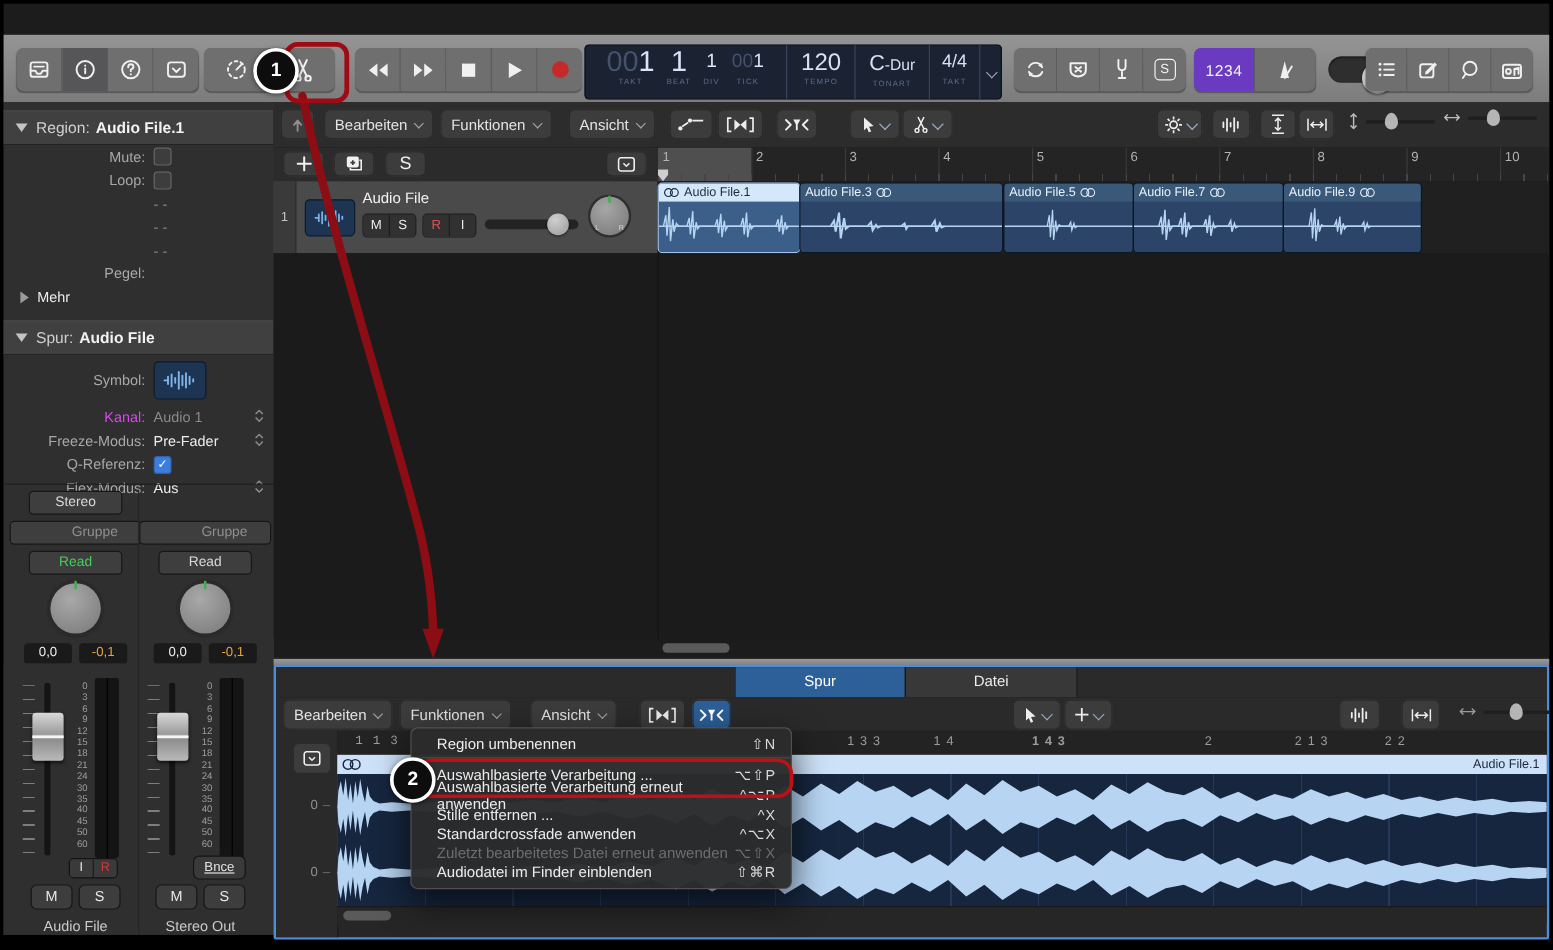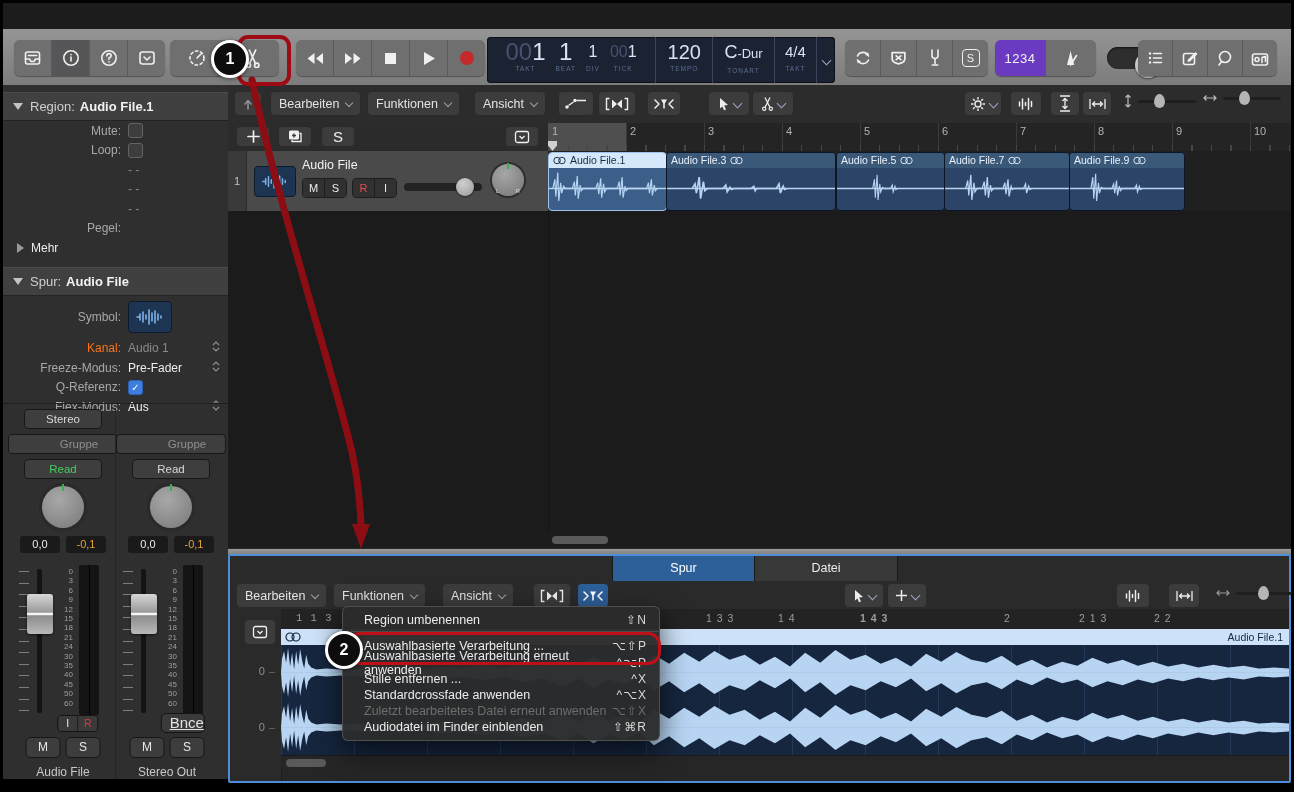--- a/index.html
+++ b/index.html
@@ -80,21 +80,21 @@
      background:linear-gradient(#d8d8d8,#9a9a9a 45%,#efefef 50%,#8d8d8d 55%,#b9b9b9);box-shadow:0 1px 3px rgba(0,0,0,.6);}
   .fcap:after{content:"";position:absolute;left:0;right:0;top:19px;height:2px;background:#f6f6f6;}
   .dbscale{position:absolute;left:44px;top:14px;width:18px;text-align:right;font-size:8px;line-height:9.4px;color:#9d9d9d;white-space:pre-line;}
   .meter{position:absolute;left:68px;top:12px;width:20px;height:150px;background:#141414;border-radius:2px;}
   .meter:after{content:"";position:absolute;left:50%;top:0;bottom:0;width:1px;background:#000;}
   .pair{position:absolute;top:162px;left:50%;transform:translateX(-14%);display:flex;border:1px solid #141414;border-radius:4px;overflow:hidden;}
   .pair>div{width:19px;height:15px;background:#3a3a3a;font-size:10.5px;color:#eaeaea;text-align:center;line-height:15px;border-right:1px solid #191919;}
   .pair>div:last-child{border-right:none;}
   .pair .rec{color:#d03a3a;}
   .bnce{position:absolute;top:160px;left:50%;transform:translateX(-14%);width:42px;height:18px;background:#3a3a3a;border:1px solid #141414;
-        border-radius:5px;color:#e2e2e2;font-size:15px;text-align:right;line-height:18px;text-decoration:underline;}
+        border-radius:5px;color:#e2e2e2;font-size:11px;text-align:center;line-height:18px;text-decoration:underline;}
   .msrow{position:absolute;top:184px;left:50%;transform:translateX(-50%);display:flex;gap:5px;}
   .msbtn{width:33px;height:19px;background:#3d3d3d;border:1px solid #161616;border-radius:5px;color:#e8e8e8;font-size:12px;text-align:center;line-height:19px;}
   .fname{position:absolute;top:212px;width:100%;text-align:center;font-size:12px;color:#c9c9c9;}
   
   #rightcol{position:absolute;left:225px;top:82px;right:0;height:694px;background:#1c1c1c;}
   #amenubar{position:absolute;left:0;top:0;right:0;height:38px;background:#2c2c2c;border-bottom:1px solid #161616;}
   .mbtn{position:absolute;top:6px;height:25px;background:#3c3c3c;border-radius:5px;color:#e3e3e3;font-size:12.5px;
         display:flex;align-items:center;padding:0 9px;gap:7px;box-shadow:inset 0 0 0 1px #2a2a2a;}
   .mbtn .chev{width:5px;height:5px;border-color:#a2a2a2;margin-top:-2px;}
   .ibtn{position:absolute;top:6px;height:25px;background:#3c3c3c;border-radius:5px;display:flex;align-items:center;justify-content:center;gap:4px;box-shadow:inset 0 0 0 1px #2a2a2a;}
@@ -386,21 +386,21 @@
     </div>
     <div class="irow" style="height:43px;">
         <span class="ilab">Symbol:</span>
       <span class="wicon" style="width:42px;height:30px;">
           <svg width="30" height="18" viewBox="0 0 30 18">
             <path d="M2 9 h2 M5 6 v6 M8 4 v10 M11 7 v4 M14 2 v14 M17 5 v8 M20 3 v12 M23 6 v6 M26 8 v2" stroke="#7fb3e8" stroke-width="1.6" stroke-linecap="round"></path>
           </svg>
         </span>
     </div>
     <div class="irow">
-        <span class="ilab" style="color:#f97316;">Kanal:</span>
+        <span class="ilab" style="color:#d946ef;">Kanal:</span>
         <span class="ival dim2">Audio 1</span>
       <span class="stepper"><svg width="8" height="11" viewBox="0 0 8 11">
             <path d="M1 4 L4 1 L7 4 M1 7 L4 10 L7 7" stroke="#8f8f8f" fill="none" stroke-width="1.2"></path>
           </svg></span>
       </div>
     <div class="irow">
         <span class="ilab">Freeze-Modus:</span>
         <span class="ival">Pre-Fader</span>
       <span class="stepper"><svg width="8" height="11" viewBox="0 0 8 11">
             <path d="M1 4 L4 1 L7 4 M1 7 L4 10 L7 7" stroke="#8f8f8f" fill="none" stroke-width="1.2"></path>

